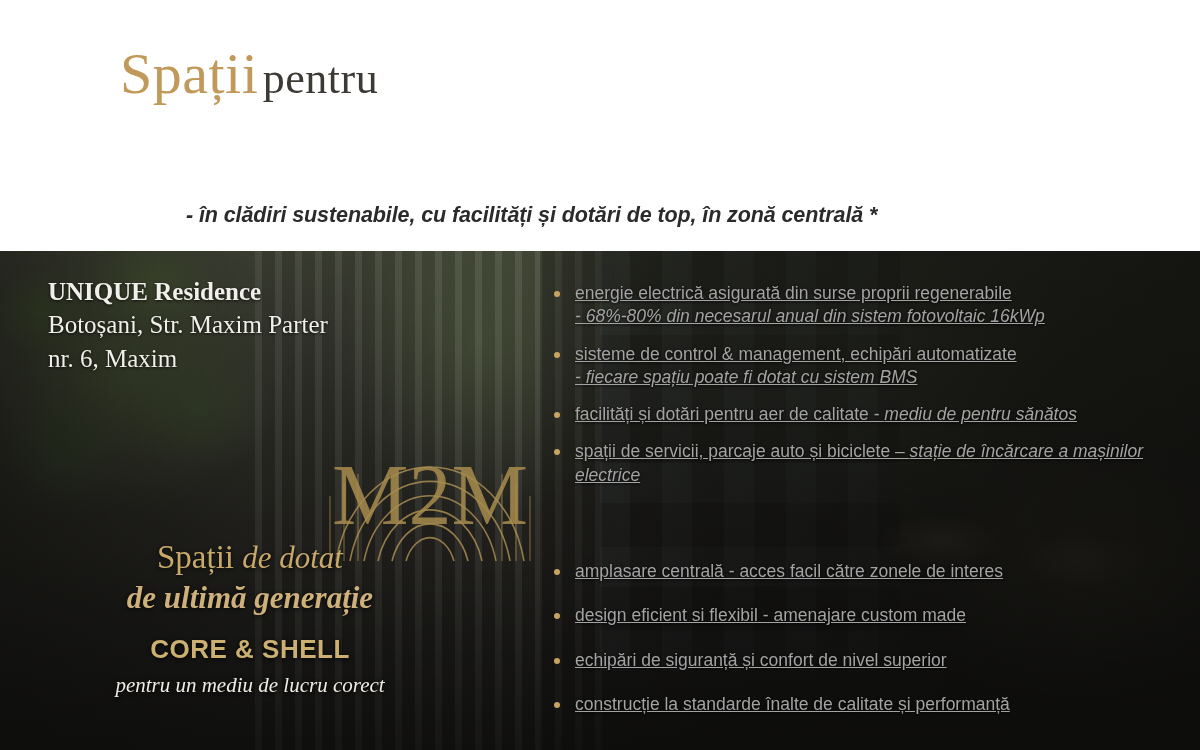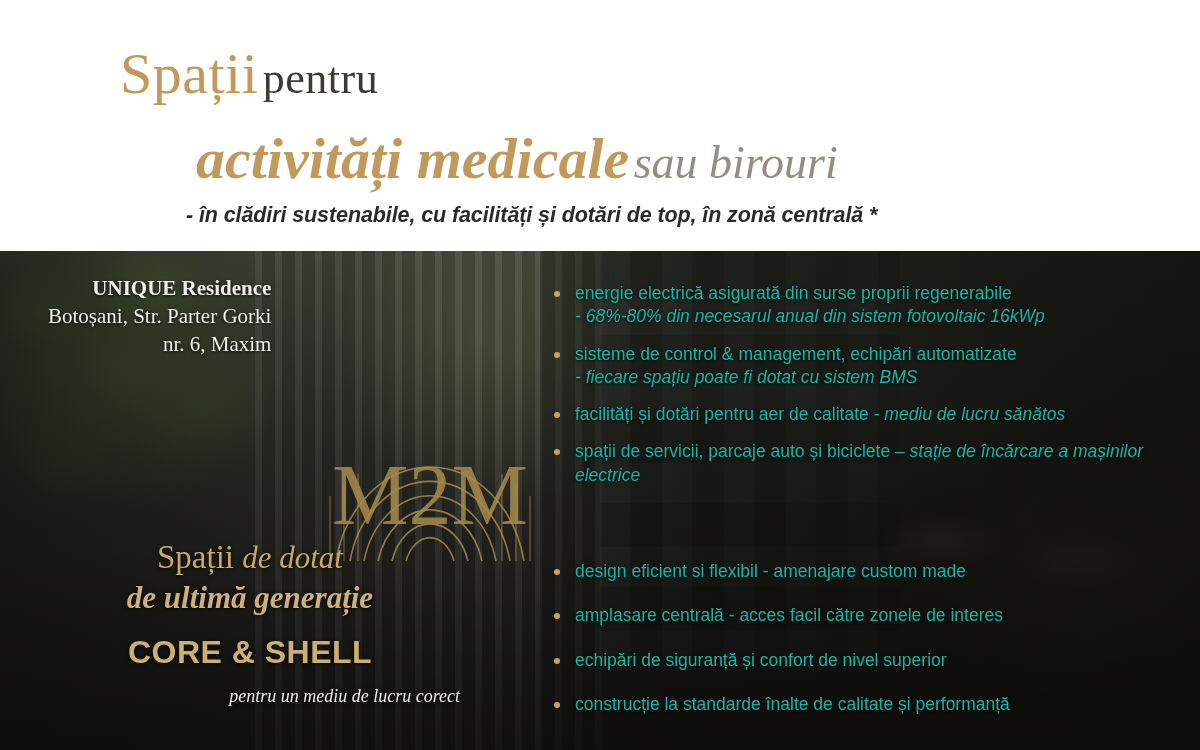--- a/index.html
+++ b/index.html
@@ -194,23 +194,22 @@
   .watermark svg { display: block; }
 
   
   .addr {
     position: absolute;
     left: 48px;
     top: 24px;
     color: #f1efe9;
     line-height: 1.33;
     font-family: "Liberation Serif", serif;
-    font-size: 21px;
+    font-size: 25px;
     text-shadow: 0 1px 3px rgba(0,0,0,0.75);
-    text-align: right;
   }
   .addr .bold {
     font-weight: bold;
   }
   .addr div { white-space: nowrap; }
 
   .lowleft {
     position: absolute;
     left: 40px;
     top: 288px;
@@ -235,41 +234,41 @@
     font-weight: bold;
     font-size: 31px;
     color: #cdb07a;
     line-height: 1.2;
     margin-top: 2px;
     white-space: nowrap;
   }
   .ll-3 {
     font-family: "Liberation Sans", sans-serif;
     font-weight: bold;
-    font-size: 32px;
+    font-size: 26px;
     color: #cbb071;
     letter-spacing: 0.5px;
     margin-top: 18px;
     white-space: nowrap;
   }
   .ll-4 {
     font-family: "Liberation Serif", serif;
     font-style: italic;
-    font-size: 18px;
+    font-size: 21px;
     color: #efece4;
-    margin-top: 15px;
-    white-space: nowrap;
-    text-align: right;
+    margin-top: 8px;
+    white-space: nowrap;
   }
 
   
   .bullets {
     position: absolute;
-    color: #14b8a6;
+    color: #a3a3a3;
     text-shadow: 0 1px 3px rgba(0,0,0,0.85);
+    text-decoration: underline;
   }
   .bullets.top { left: 552px; top: 31px; width: 640px; }
   .bullets.bottom { left: 552px; top: 309px; width: 640px; }
 
   .bullet {
     position: relative;
     padding-left: 23px;
     margin-bottom: 14px;
     font-family: "Liberation Sans", sans-serif;
     font-size: 17.5px;
@@ -297,24 +296,20 @@
 
 <div class="poster">
 
   <div class="header">
 
     <div class="headline-1">
       <span class="w1">Spații</span>
       <span class="w2">pentru</span>
     </div>
 
-    <div class="headline-2">
-      <span class="w1">activități medicale</span>
-      <span class="w2">sau birouri</span>
-    </div>
 
     <div class="subheadline">- în clădiri sustenabile, cu facilități și dotări de top, în zonă centrală *</div>
   </div>
 
   <div class="photo">
     <div class="photo-bg"></div>
     <div class="foliage"></div>
     <div class="slats"></div>
     <div class="glass"></div>
     <div class="canopy"></div>
@@ -338,21 +333,21 @@
           <line x1="202" y1="215" x2="202" y2="128"></line>
           <line x1="216" y1="215" x2="216" y2="138"></line>
           <line x1="230" y1="215" x2="230" y2="150"></line>
         </g>
         <text x="130" y="178" text-anchor="middle" font-family="Liberation Serif, serif" font-size="86" fill="#a88c4e" fill-opacity="0.85">M2M</text>
       </svg>
     </div>
 
     <div class="addr">
       <div class="bold">UNIQUE Residence</div>
-      <div>Botoșani, Str. Parter Gorki</div>
+      <div>Botoșani, Str. Maxim Parter</div>
       <div>nr. 6, Maxim</div>
     </div>
 
     <div class="lowleft">
       <div class="ll-1">
         <span>Spații</span>
         <span class="ital">de dotat</span>
       </div>
       <div class="ll-2">de ultimă generație</div>
       <div class="ll-3">CORE &amp; SHELL</div>
@@ -362,33 +357,33 @@
     <div class="bullets top">
       <div class="bullet">
         <span>energie electrică asigurată din surse proprii regenerabile</span><br>
         <span class="ital">- 68%-80% din necesarul anual din sistem fotovoltaic 16kWp</span>
       </div>
       <div class="bullet">
         <span>sisteme de control &amp; management, echipări automatizate</span><br>
         <span class="ital">- fiecare spațiu poate fi dotat cu sistem BMS</span>
       </div>
       <div class="bullet">
-        <span>facilități și dotări pentru aer de calitate - </span><span class="ital">mediu de lucru sănătos</span>
+        <span>facilități și dotări pentru aer de calitate - </span><span class="ital">mediu de pentru sănătos</span>
       </div>
       <div class="bullet">
         <span>spații de servicii, parcaje auto și biciclete – </span><span class="ital">stație de încărcare a mașinilor electrice</span>
       </div>
     </div>
 
     <div class="bullets bottom">
       <div class="bullet">
+        <span>amplasare centrală - acces facil către zonele de interes</span>
+      </div>
+      <div class="bullet">
         <span>design eficient si flexibil - amenajare custom made</span>
-      </div>
-      <div class="bullet">
-        <span>amplasare centrală - acces facil către zonele de interes</span>
       </div>
       <div class="bullet">
         <span>echipări de siguranță și confort de nivel superior</span>
       </div>
       <div class="bullet">
         <span>construcție la standarde înalte de calitate și performanță</span>
       </div>
     </div>
 
   </div>

